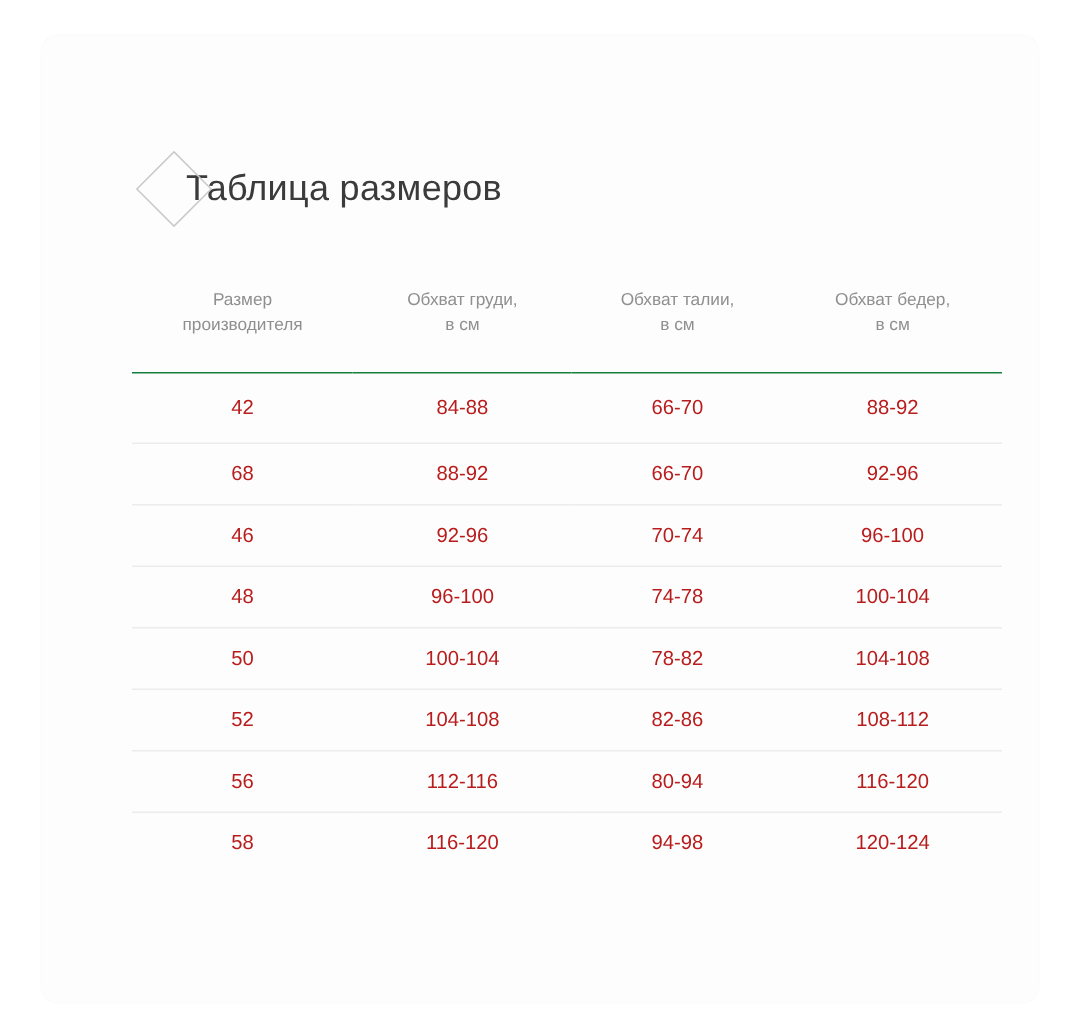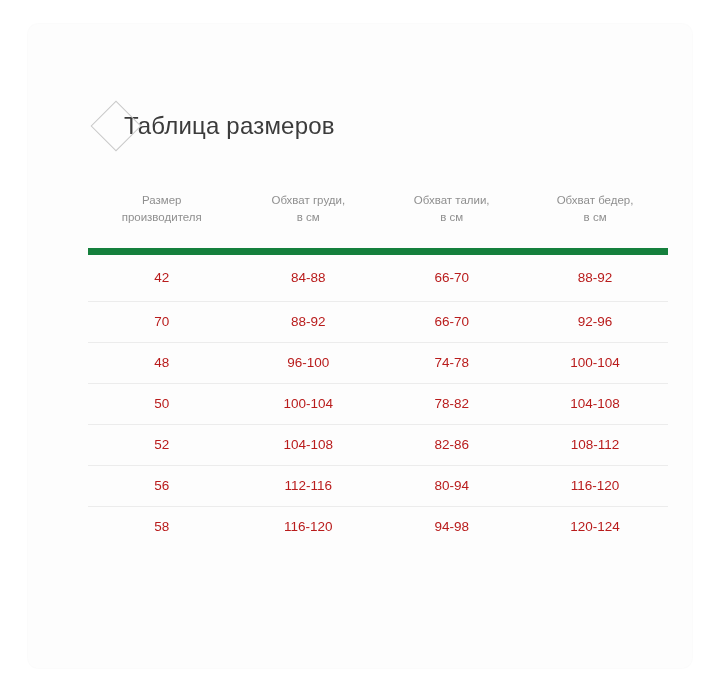--- a/index.html
+++ b/index.html
@@ -64,21 +64,21 @@
     border-collapse: collapse;
   }
   table.size-table th {
     font-weight: 400;
     font-size: 11.5px;
     line-height: 17px;
     color: #8f8f8f;
     padding: 0 0 22px 0;
     text-align: center;
     vertical-align: top;
-    border-bottom: 7px solid #15803d;
+    border-bottom: 1px solid #15803d;
   }
   table.size-table th .hdr {
     display: block;
     white-space: pre-line;
   }
   table.size-table th.col-size {
     width: 150px;
   }
   table.size-table th.col-chest {
     width: 150px;
@@ -138,24 +138,30 @@
         </tr>
       </thead>
       <tbody>
         <tr class="data-row">
           <td>42</td>
           <td>84-88</td>
           <td>66-70</td>
           <td>88-92</td>
         </tr>
         <tr class="data-row">
-          <td>70</td>
+          <td>68</td>
           <td>88-92</td>
           <td>66-70</td>
           <td>92-96</td>
+        </tr>
+        <tr class="data-row">
+          <td>46</td>
+          <td>92-96</td>
+          <td>70-74</td>
+          <td>96-100</td>
         </tr>
         <tr class="data-row">
           <td>48</td>
           <td>96-100</td>
           <td>74-78</td>
           <td>100-104</td>
         </tr>
         <tr class="data-row">
           <td>50</td>
           <td>100-104</td>

